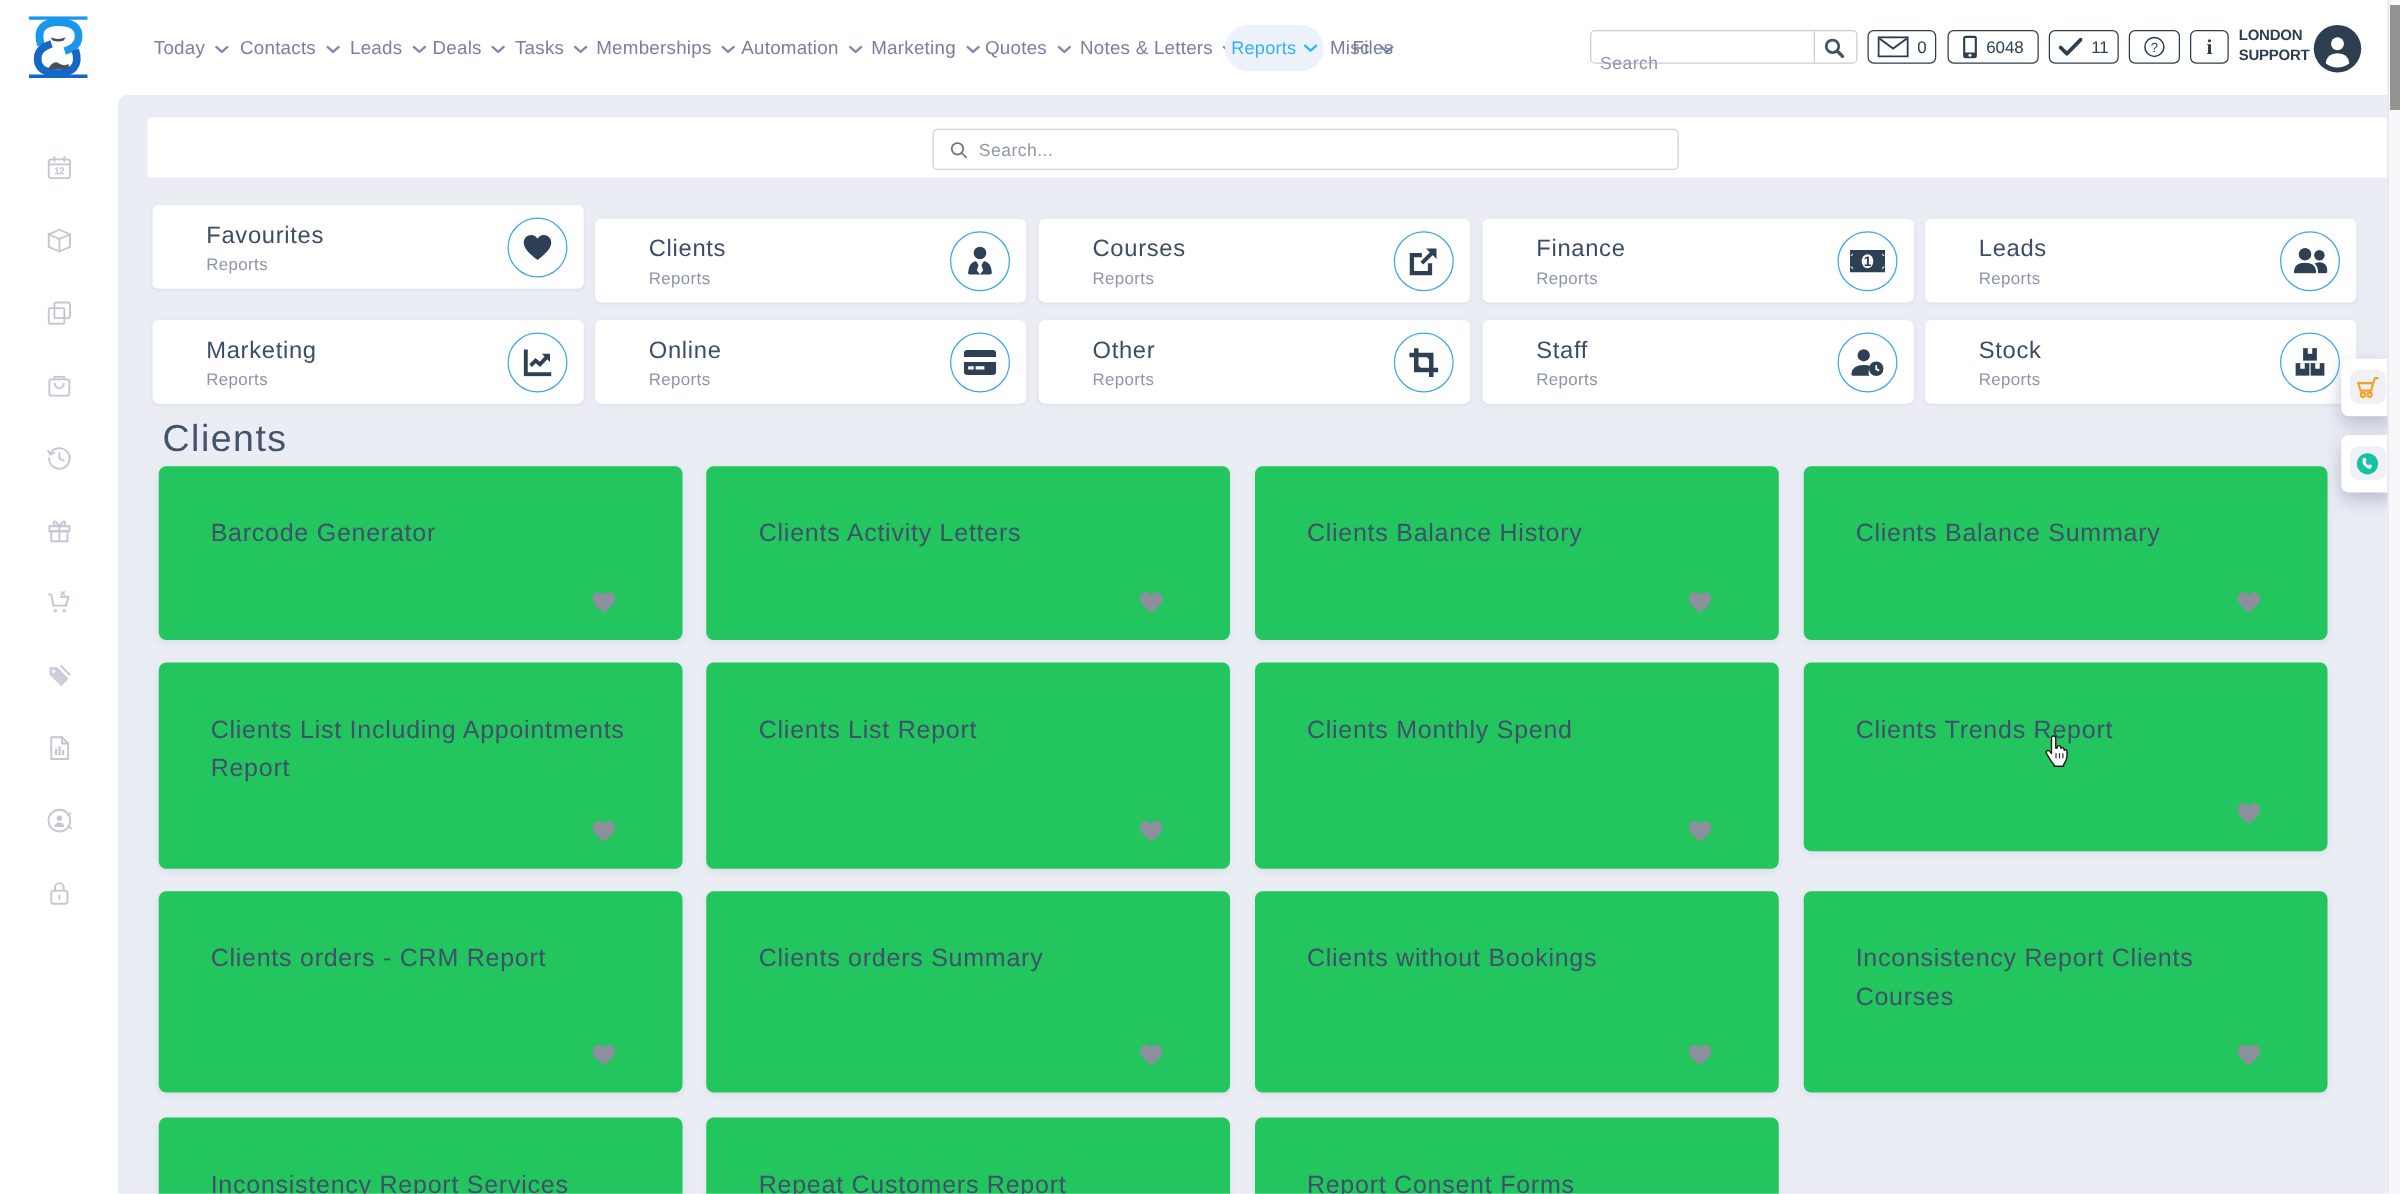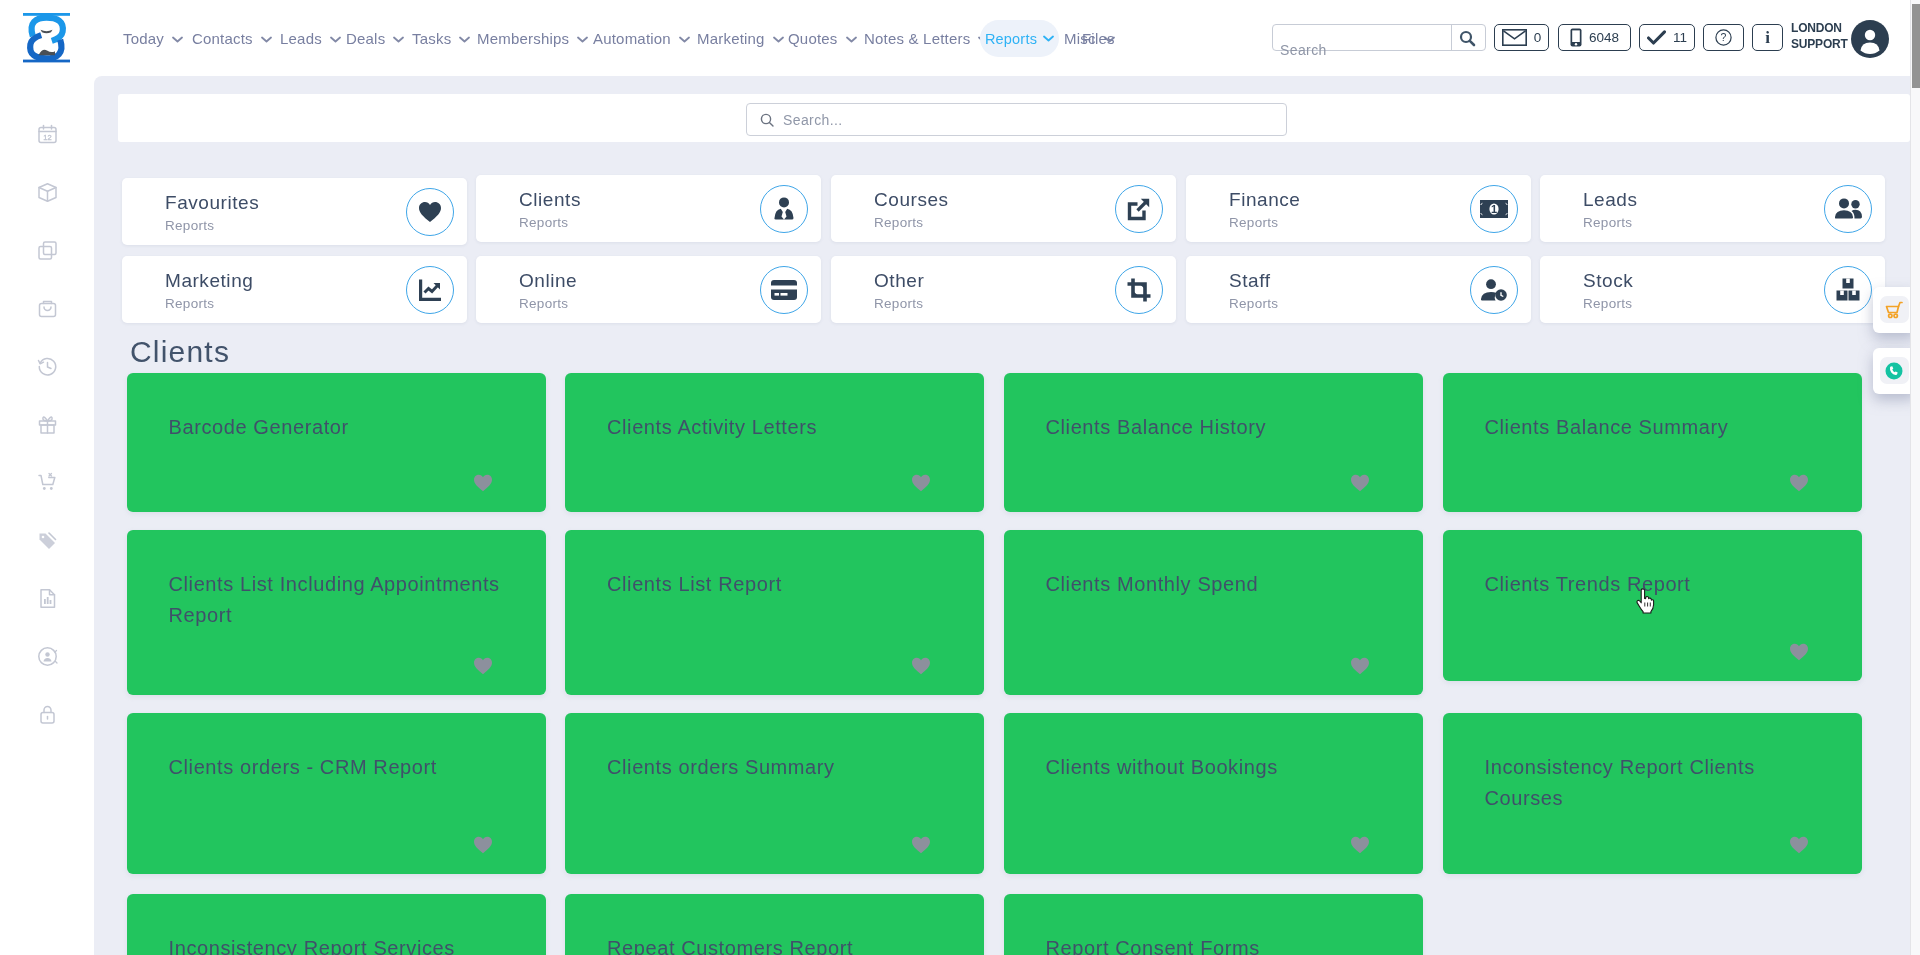--- a/index.html
+++ b/index.html
@@ -24,21 +24,21 @@
 #lsup { position:absolute; left:1791px; top:20px; font-size:12px; font-weight:700; color:#2c3e50; line-height:16px; letter-spacing:-0.2px; }
 #avatar { position:absolute; left:1851px; top:20px; width:38px; height:38px; border-radius:50%; background:#2c3e50; overflow:hidden; }
 
 
 #side { position:absolute; left:0; top:76px; width:94px; height:879px; background:#fff; z-index:4; }
 .sic { position:absolute; left:36px; }
 
 
 #content { position:absolute; left:94px; top:76px; width:1826px; height:879px; background:#ebedf5; border-top-left-radius:8px; }
 #band { position:absolute; left:24px; top:18px; width:1792px; height:48px; background:#fff; border-radius:3px; }
-#bigsearch { position:absolute; left:652px; top:27px; width:541px; height:33px; border:1px solid #ccd0d9; border-radius:4px; background:#fff; }
+#bigsearch { position:absolute; left:652px; top:27px; width:597px; height:33px; border:1px solid #ccd0d9; border-radius:4px; background:#fff; }
 #bigsearch span { position:absolute; left:36px; top:8px; font-size:14px; color:#9097a8; letter-spacing:0.4px; }
 
 
 .cat { position:absolute; width:345px; height:67px; background:#fff; border-radius:5px; box-shadow:0 1px 3px rgba(150,160,185,0.18); }
 .cat .t { position:absolute; left:43px; top:13px; font-size:19px; color:#3d4c66; letter-spacing:0.55px; line-height:24px; }
 .cat .s { position:absolute; left:43px; top:40px; font-size:13.5px; color:#8f95a8; letter-spacing:0.3px; }
 .cat .circ { position:absolute; right:13px; top:9.5px; width:48px; height:48px; border-radius:50%; border:1.6px solid #3fa6e8;
              display:flex; align-items:center; justify-content:center; background:#fff; }
 
 
@@ -64,21 +64,21 @@
   <div id="content">
     <div id="band"></div>
     <div id="bigsearch">
       <svg style="position:absolute;left:12px;top:8px" width="16" height="16" viewBox="0 0 16 16">
           <circle cx="7" cy="7" r="4.6" fill="none" stroke="#6b7280" stroke-width="1.4"></circle>
           <line x1="10.4" y1="10.4" x2="14" y2="14" stroke="#6b7280" stroke-width="1.4" stroke-linecap="round"></line>
         </svg>
       <span>Search...</span>
     </div>
     <div id="catgrid">
-        <div class="cat" style="left:28px; top:102px;padding-left:48px;">
+        <div class="cat" style="left:28px; top:88px;padding-left:48px;">
           <div class="t">Favourites</div>
           <div class="s">Reports</div>
           <div class="circ">
             <svg width="24" height="22" viewBox="0 0 24 22">
               <path d="M12 21 C5 15.5 1 11.5 1 7 C1 3.4 3.8 1 7 1 C9 1 11 2.2 12 4 C13 2.2 15 1 17 1 C20.2 1 23 3.4 23 7 C23 11.5 19 15.5 12 21 Z" fill="#2e4053"></path>
             </svg>
           </div>
         </div>
         <div class="cat" style="left:382px; top:99px;">
           <div class="t">Clients</div>

